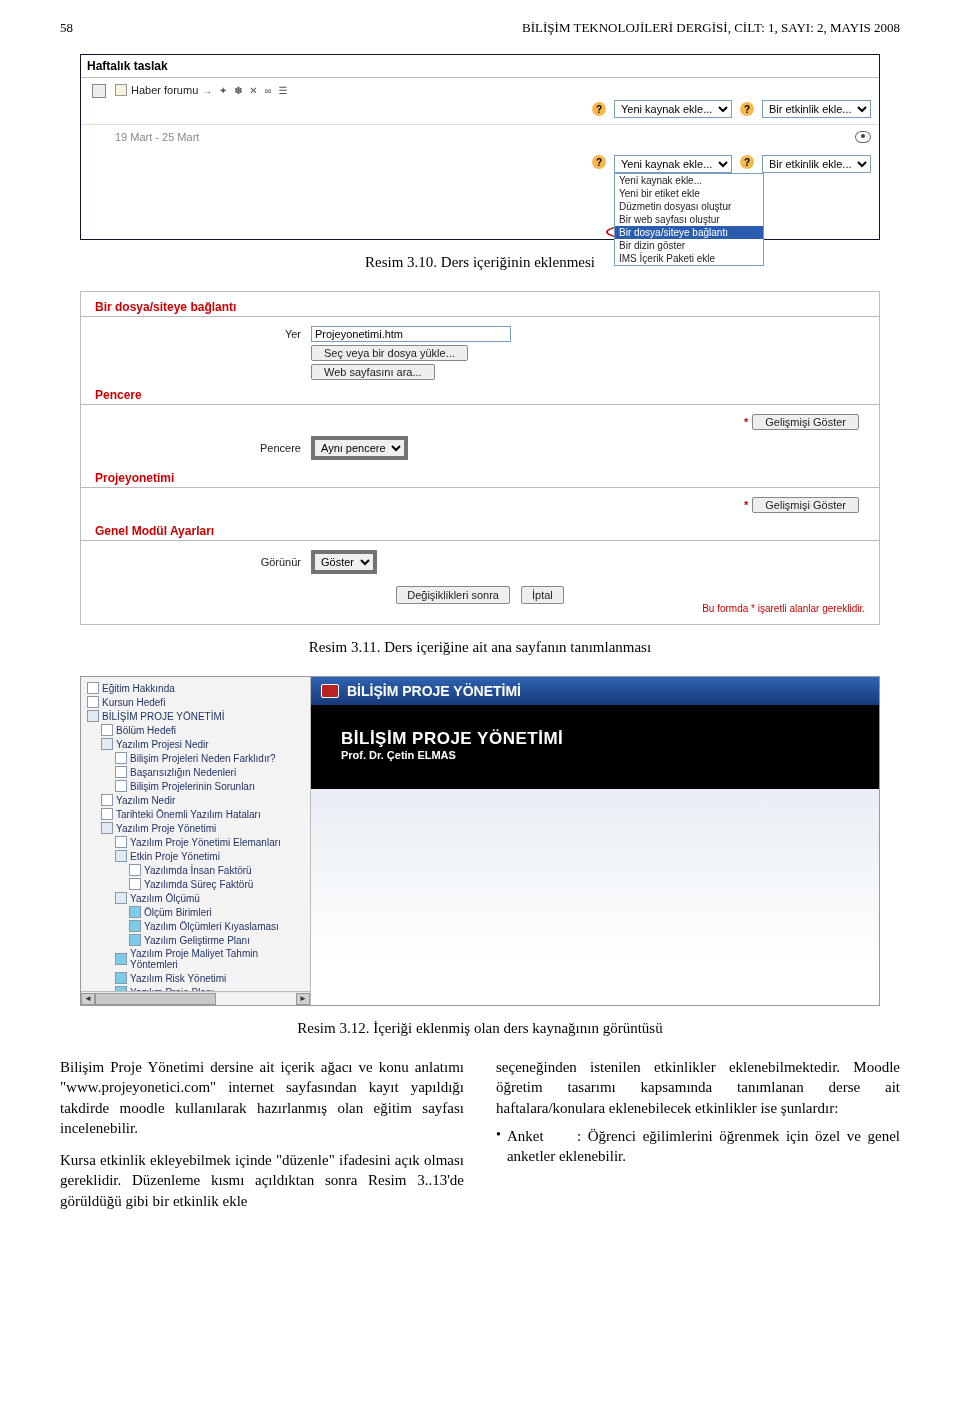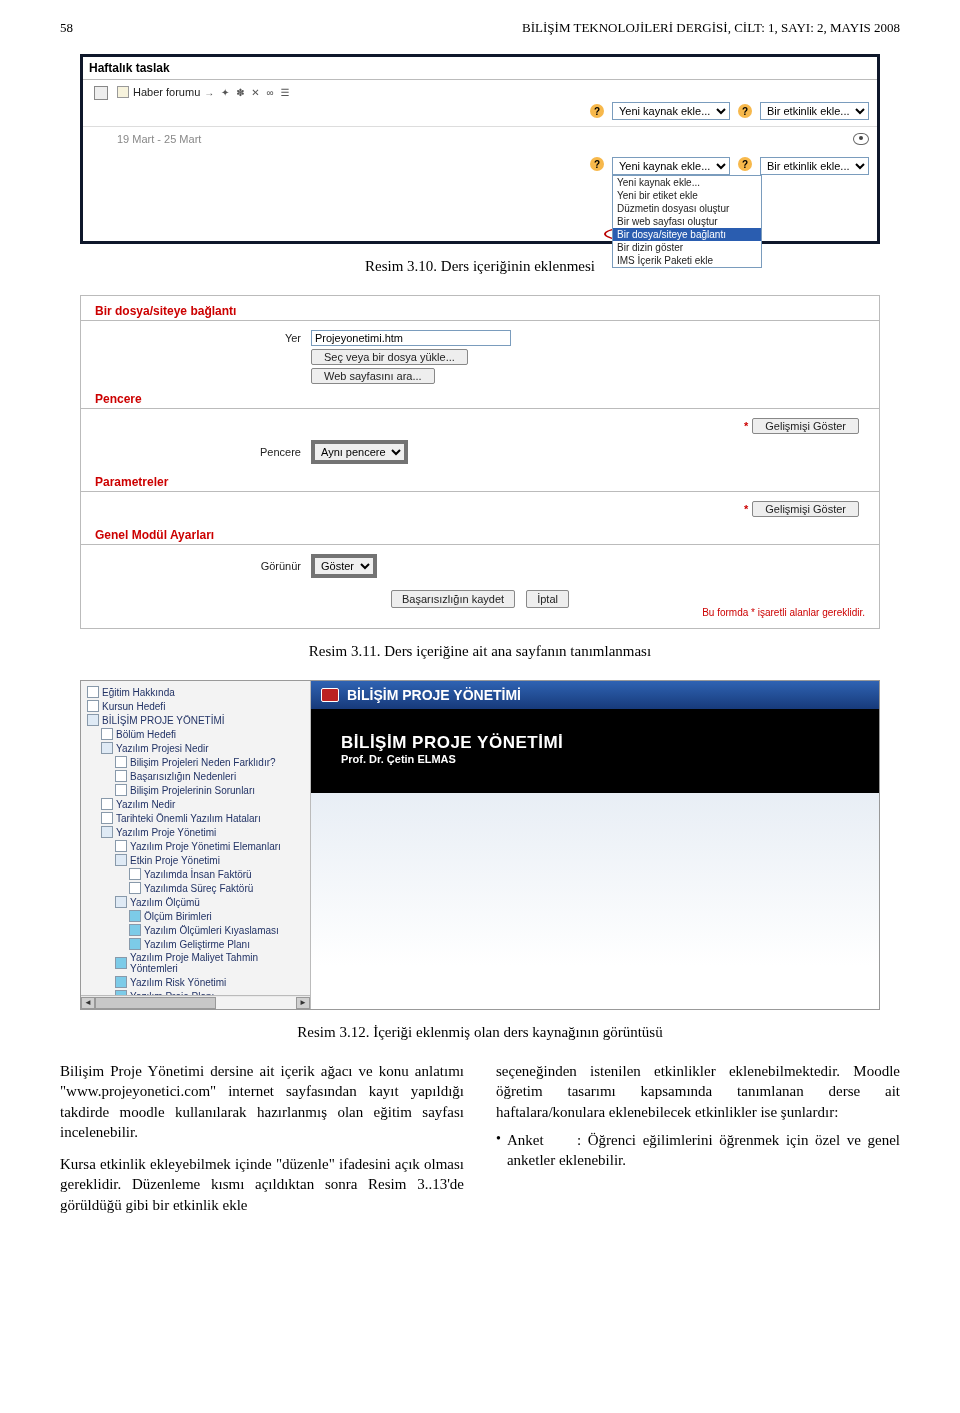--- a/index.html
+++ b/index.html
@@ -21,21 +21,21 @@
     margin-bottom: 18px;
   }
   .figure-caption {
     text-align: center;
     font-size: 15px;
     margin: 14px 0 20px 0;
   }
 
   
   .shot1 {
-    border: 3px solid #0f172a;
+    border: 1px solid #0f172a;
     background: #fff;
     margin: 0 20px;
     font-family: Verdana, Arial, sans-serif;
     font-size: 11px;
     color: #222;
   }
   .shot1 .toolbar {
     border-bottom: 1px solid #bbb;
     padding: 4px 6px;
     font-weight: bold;
@@ -314,39 +314,39 @@
         <span class="btn">Gelişmişi Göster</span>
       </div>
     </div>
     <div class="form-row">
       <div class="form-label">Pencere</div>
       <div class="form-field">
         <select><option>Aynı pencere</option></select>
       </div>
     </div>
 
-    <div class="section-head plain">Parametreler</div>
+    <div class="section-head plain">Projeyonetimi</div>
     <div class="form-row">
       <div class="form-label"></div>
       <div class="right-btn">
         <span class="red-ast">*</span>
         <span class="btn">Gelişmişi Göster</span>
       </div>
     </div>
 
     <div class="section-head plain">Genel Modül Ayarları</div>
     <div class="form-row">
       <div class="form-label">Görünür</div>
       <div class="form-field">
         <select><option>Göster</option></select>
       </div>
     </div>
 
     <div class="bottom-btns">
-      <span class="btn">Başarısızlığın kaydet</span>
+      <span class="btn">Değişiklikleri sonra</span>
       <span class="btn">İptal</span>
     </div>
     <div class="req-note">Bu formda * işaretli alanlar gereklidir.</div>
   </div>
 
   <div class="figure-caption">Resim 3.11. Ders içeriğine ait ana sayfanın tanımlanması</div>
 
   <div class="shot3">
     <div class="sidebar">
       <div class="sb-scroll" id="tree-container">

